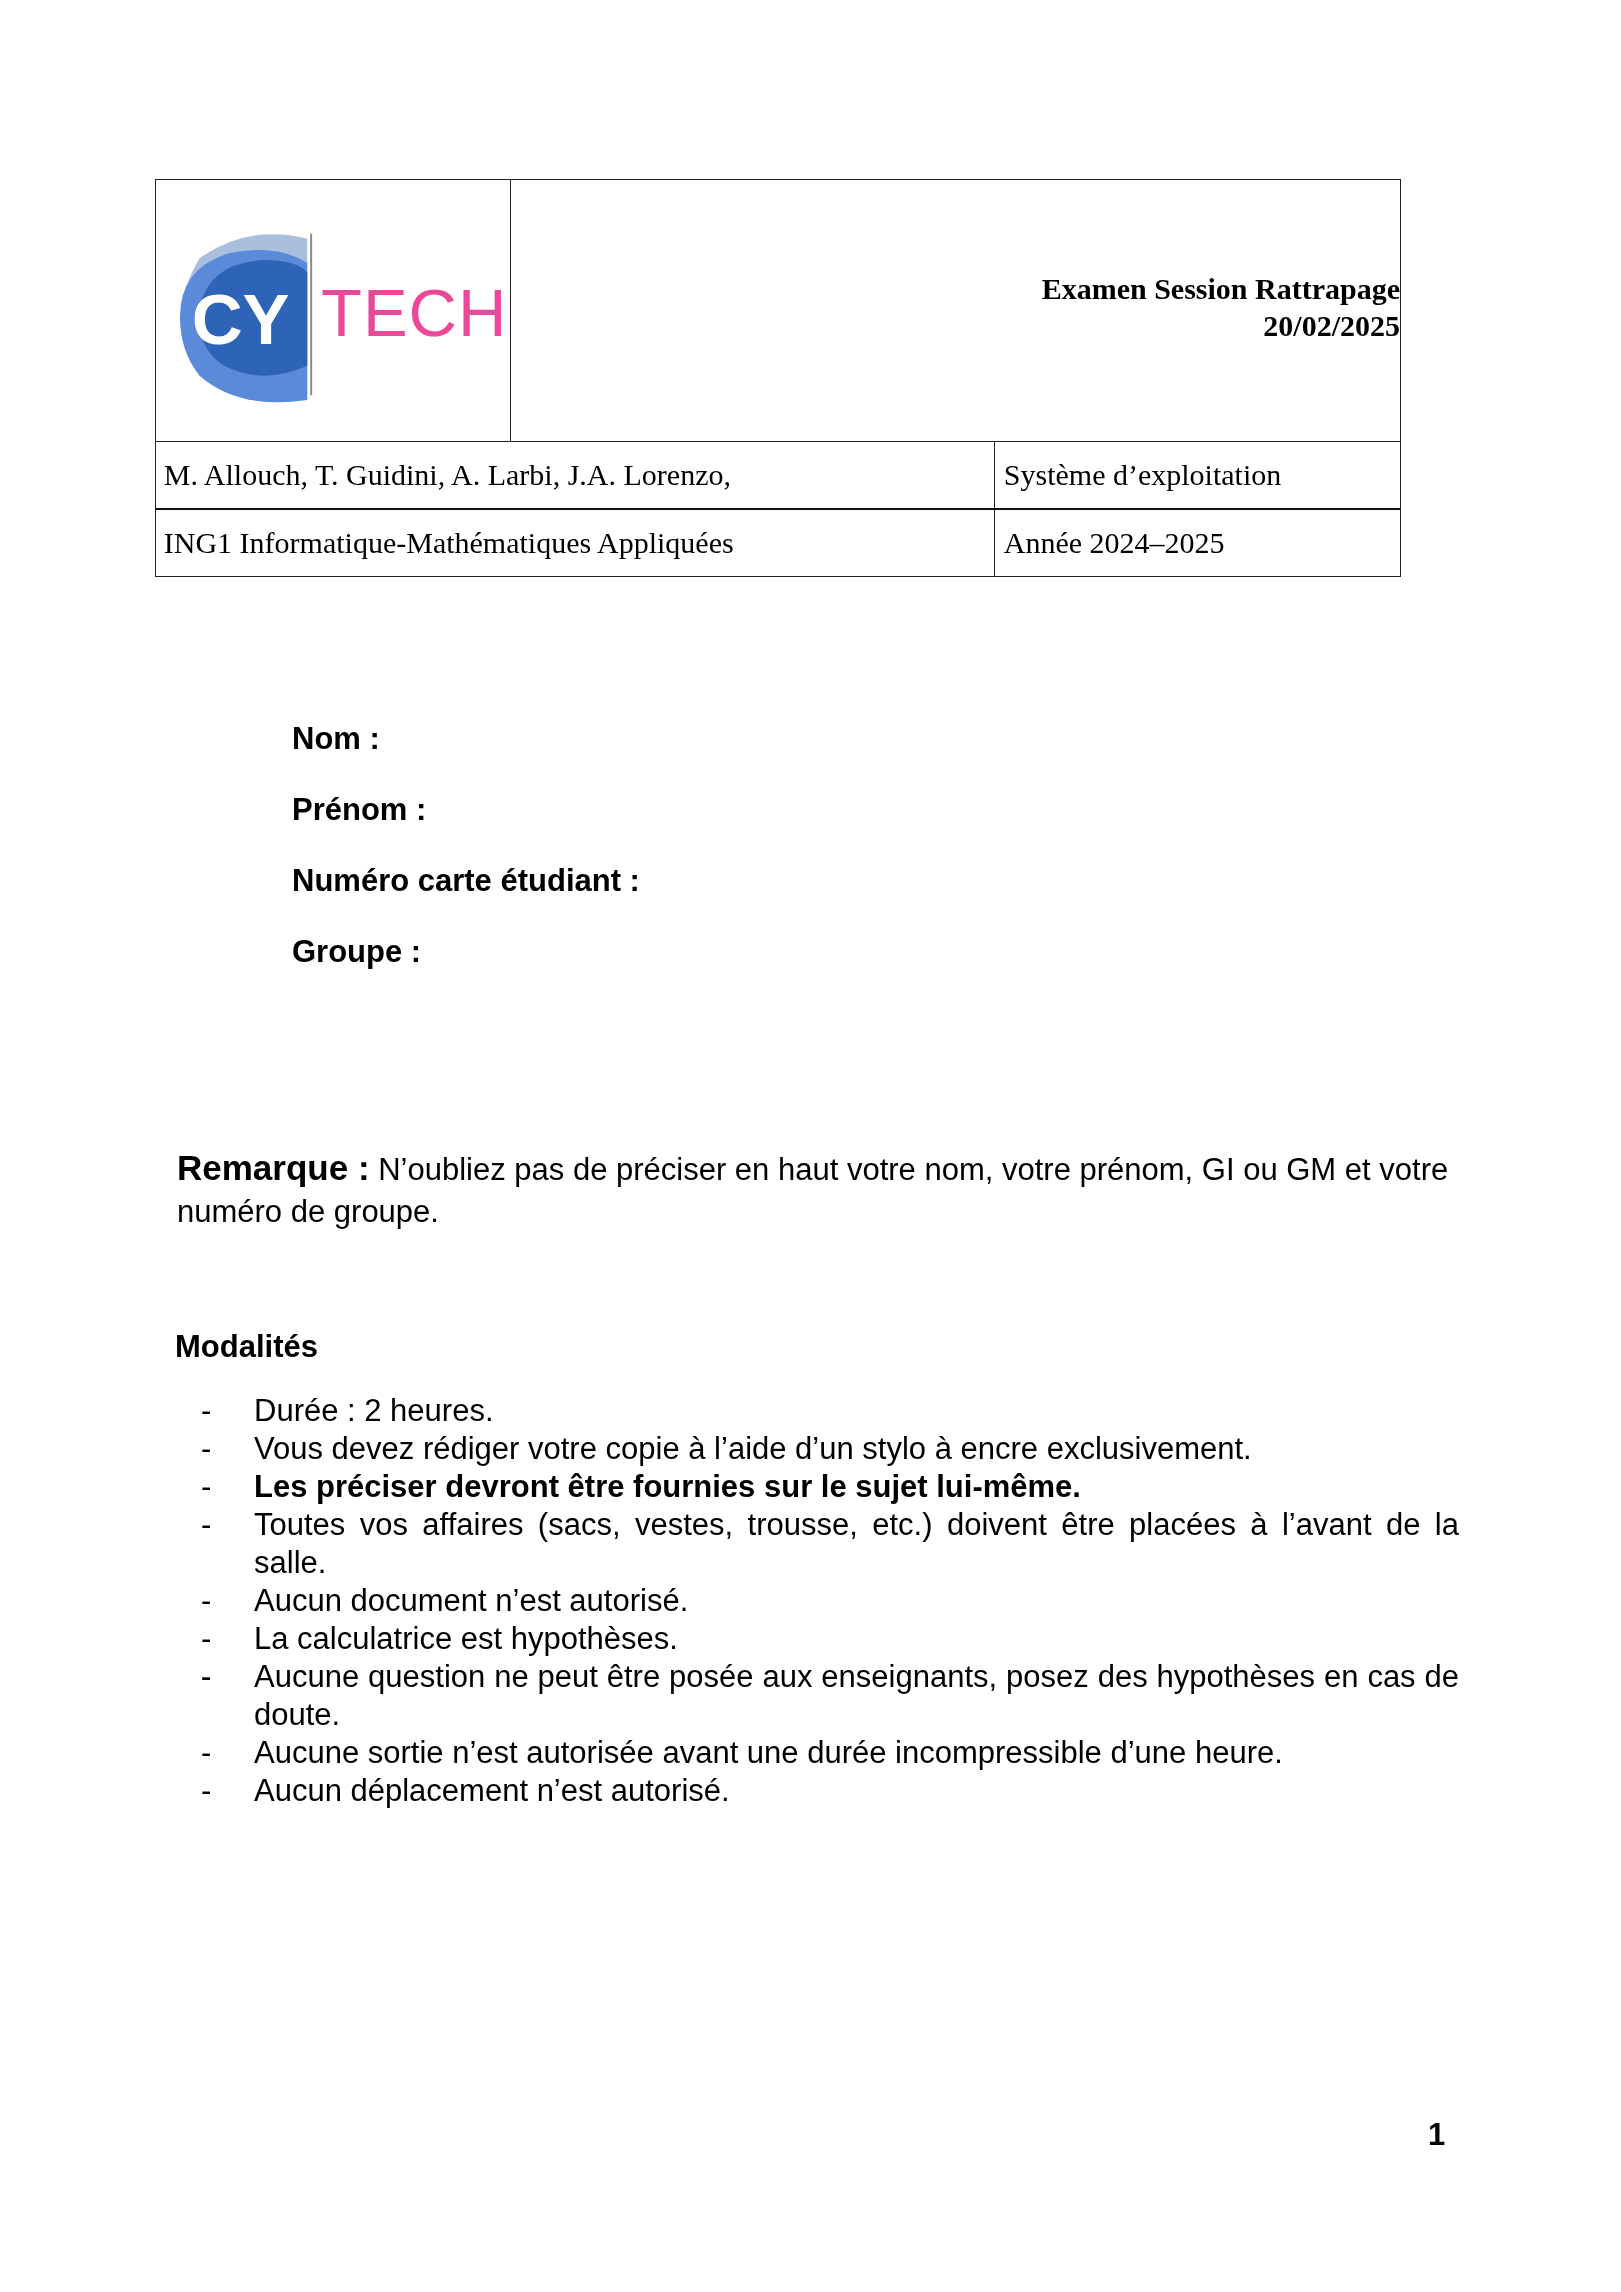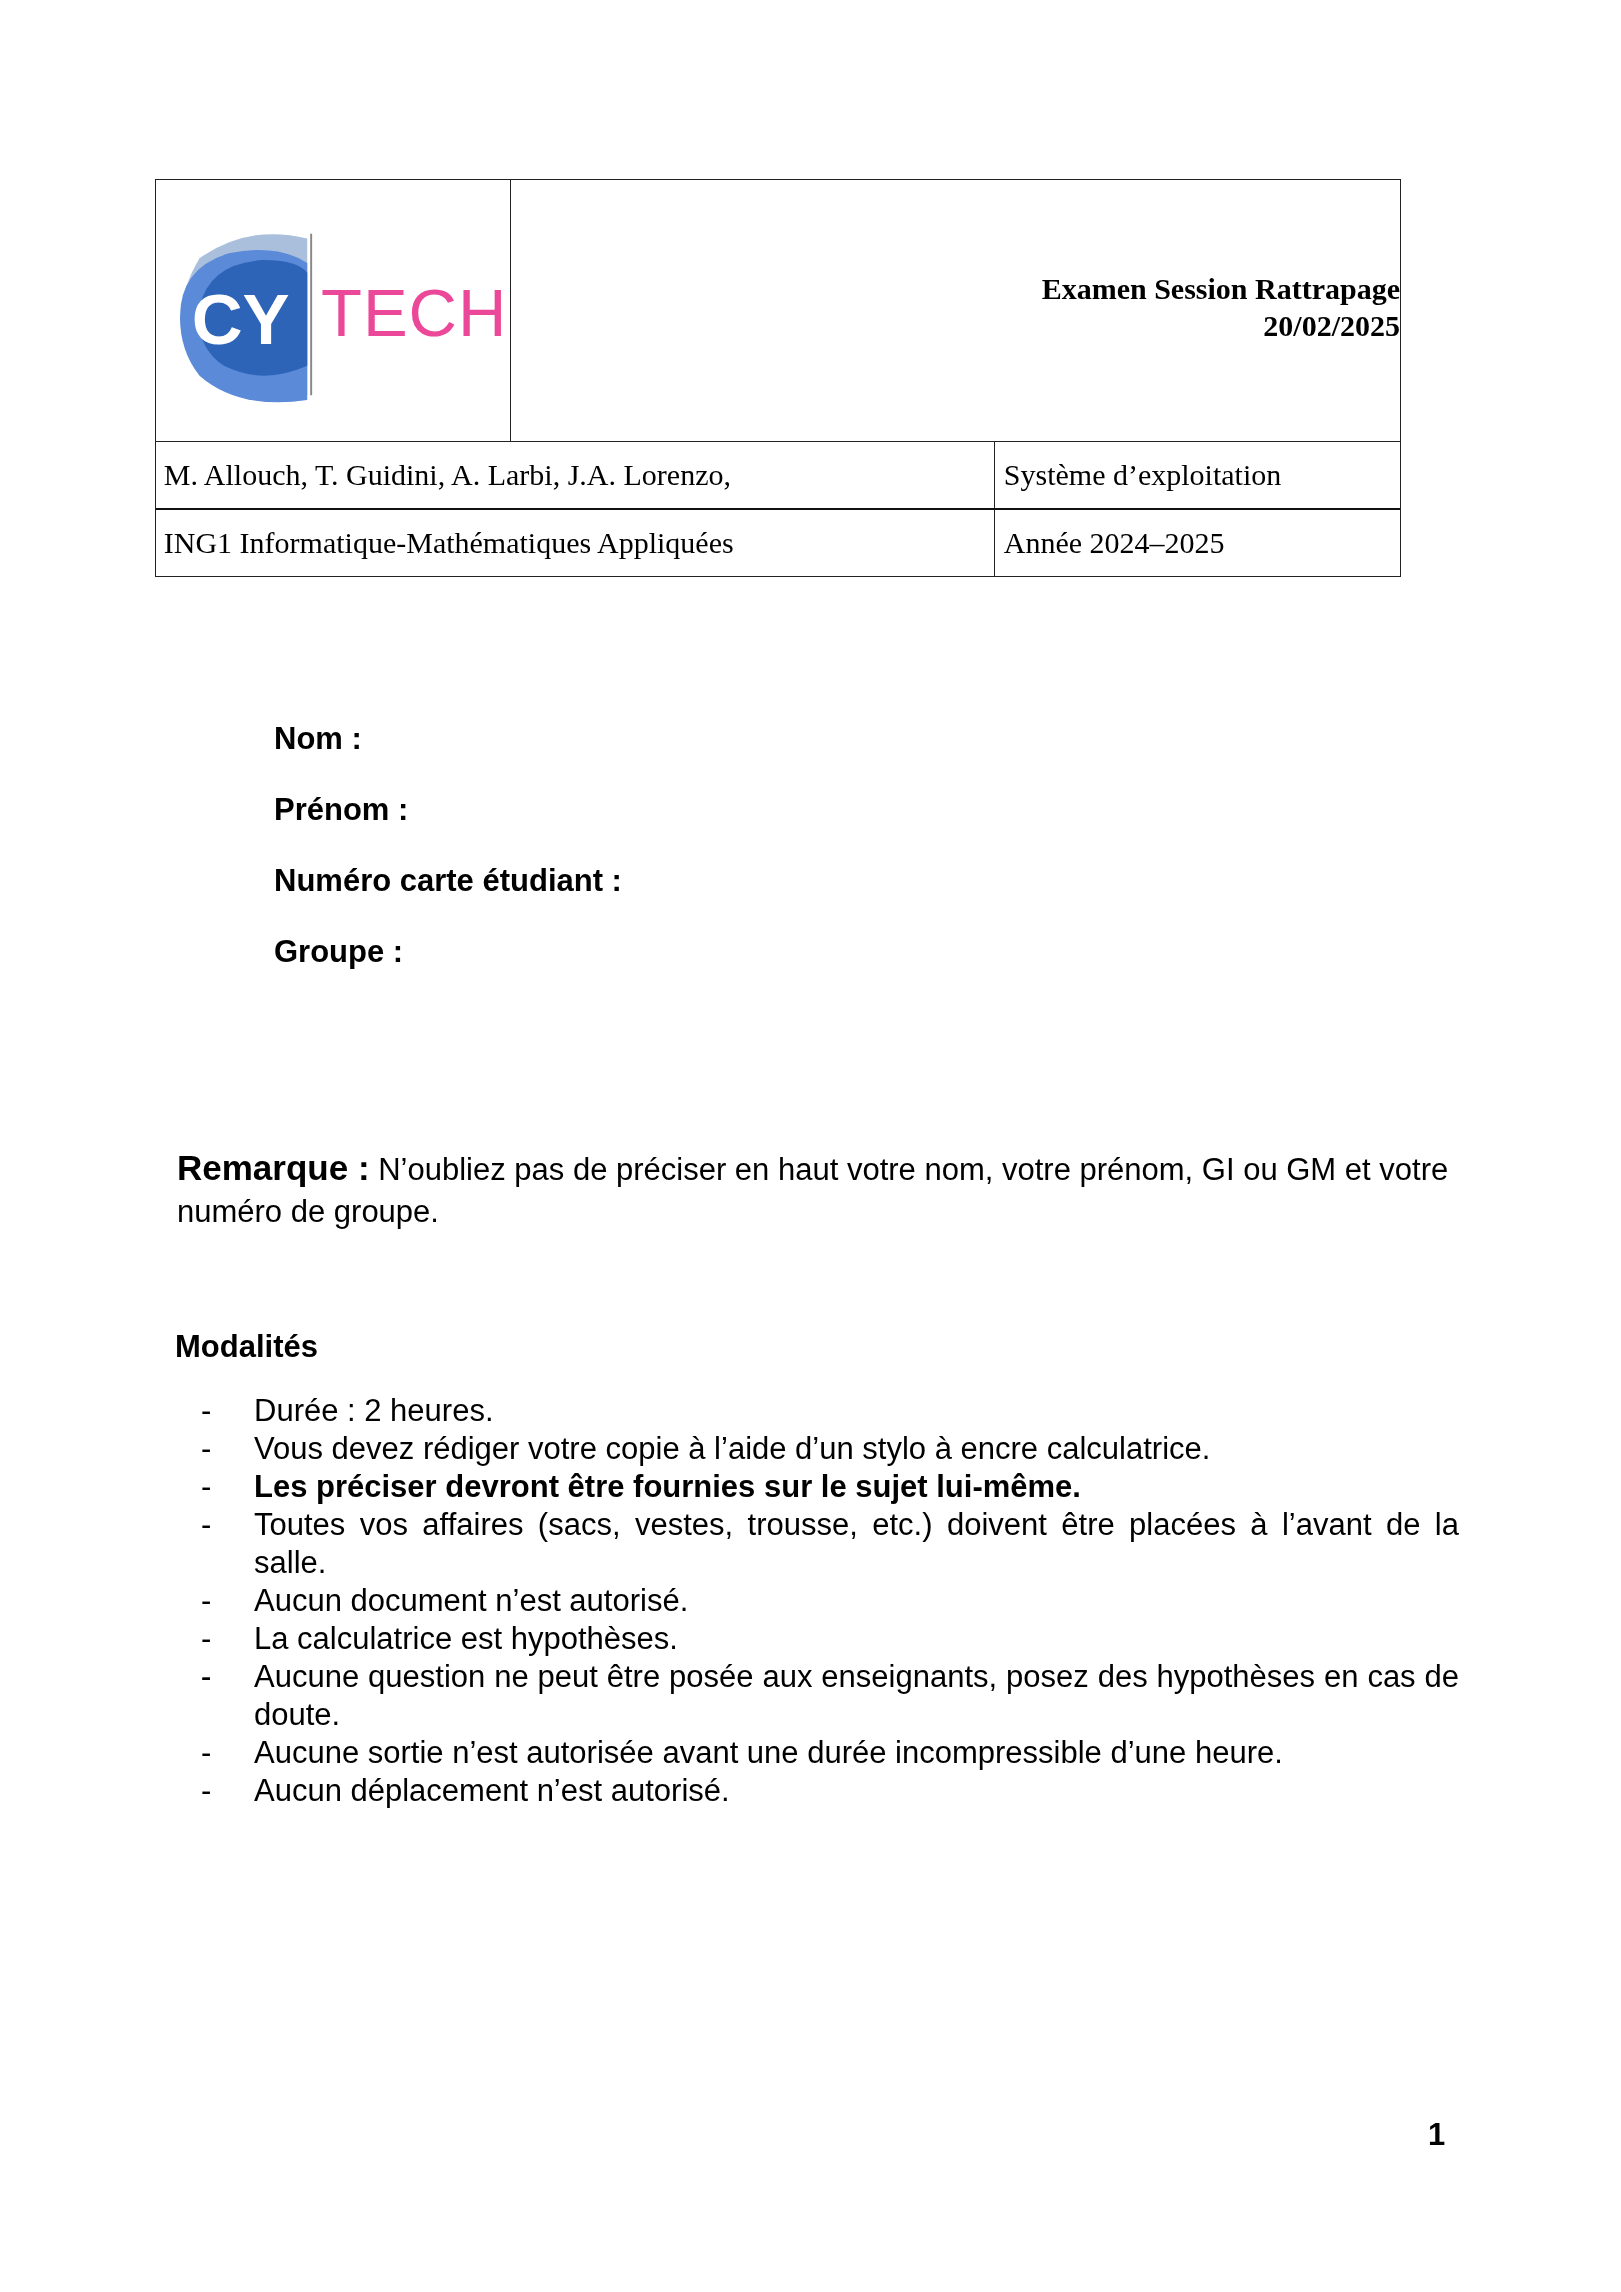--- a/index.html
+++ b/index.html
@@ -7,21 +7,21 @@
   .hdr-table { position:absolute; left:155px; top:179px; width:1246px; border:1.5px solid #222; box-sizing:border-box; }
   .hdr-top { display:flex; height:261px; border-bottom:1.5px solid #222; }
   .logo-cell { width:354px; border-right:1.5px solid #222; position:relative; }
   .title-cell { flex:1; display:flex; flex-direction:column; align-items:flex-end; justify-content:center; font-family:"Liberation Serif", serif; font-weight:bold; font-size:30px; line-height:37px; padding-bottom:7.8px; }
   .row { display:flex; height:66px; font-family:"Liberation Serif", serif; font-size:30px; }
   .row.r1 { border-bottom:2.5px solid #111; }
   .row .c1 { width:839px; border-right:1.5px solid #222; padding-left:7.8px; display:flex; align-items:center; box-sizing:border-box; }
   .row .c2 { flex:1; padding-left:8.8px; display:flex; align-items:center; }
   .logo { position:absolute; left:13.7px; top:39px; }
   .tech { position:absolute; left:165px; top:94px; font-size:67px; color:#ec4899; font-family:"Liberation Sans", sans-serif; letter-spacing:1px; }
-  .fields { position:absolute; left:274px; top:719px; }
+  .fields { position:absolute; left:292px; top:719px; }
   .field { font-weight:bold; font-size:31px; height:71px; line-height:39px; }
   .remark { position:absolute; left:177px; top:1147px; width:1284px; font-size:31px; line-height:42px; }
   .remark b { font-size:35px; }
   .mod-title { position:absolute; left:175px; top:1329px; font-weight:bold; font-size:31px; }
   .mod-list { position:absolute; left:201px; top:1392px; width:1258px; list-style:none; margin:0; padding:0; font-size:31px; line-height:38px; }
   .mod-list li { position:relative; padding-left:53px; text-align:justify; }
   .mod-list li .dash { position:absolute; left:0; top:0; }
   .mod-list li.bold .txt { font-weight:bold; }
   .page-num { position:absolute; left:1428px; top:2117px; font-weight:bold; font-size:31px; }
 </style>
@@ -61,21 +61,21 @@
   <div class="field">Numéro carte étudiant :</div>
   <div class="field">Groupe :</div>
 </div>
 
 <div class="remark"><b>Remarque :</b><span> N’oubliez pas de préciser en haut votre nom, votre prénom, GI ou GM et votre numéro de groupe.</span></div>
 
 <div class="mod-title">Modalités</div>
 
 <ul class="mod-list">
   <li><span class="dash">-</span><span class="txt">Durée : 2 heures.</span></li>
-  <li><span class="dash">-</span><span class="txt">Vous devez rédiger votre copie à l’aide d’un stylo à encre calculatrice.</span></li>
+  <li><span class="dash">-</span><span class="txt">Vous devez rédiger votre copie à l’aide d’un stylo à encre exclusivement.</span></li>
   <li class="bold"><span class="dash">-</span><span class="txt">Les préciser devront être fournies sur le sujet lui-même.</span></li>
   <li><span class="dash">-</span><span class="txt">Toutes vos affaires (sacs, vestes, trousse, etc.) doivent être placées à l’avant de la salle.</span></li>
   <li><span class="dash">-</span><span class="txt">Aucun document n’est autorisé.</span></li>
   <li><span class="dash">-</span><span class="txt">La calculatrice est hypothèses.</span></li>
   <li class="bold"><span class="dash">-</span></li>
   <li><span class="dash">-</span><span class="txt">Aucune question ne peut être posée aux enseignants, posez des hypothèses en cas de doute.</span></li>
   <li><span class="dash">-</span><span class="txt">Aucune sortie n’est autorisée avant une durée incompressible d’une heure.</span></li>
   <li><span class="dash">-</span><span class="txt">Aucun déplacement n’est autorisé.</span></li>
 </ul>
 

